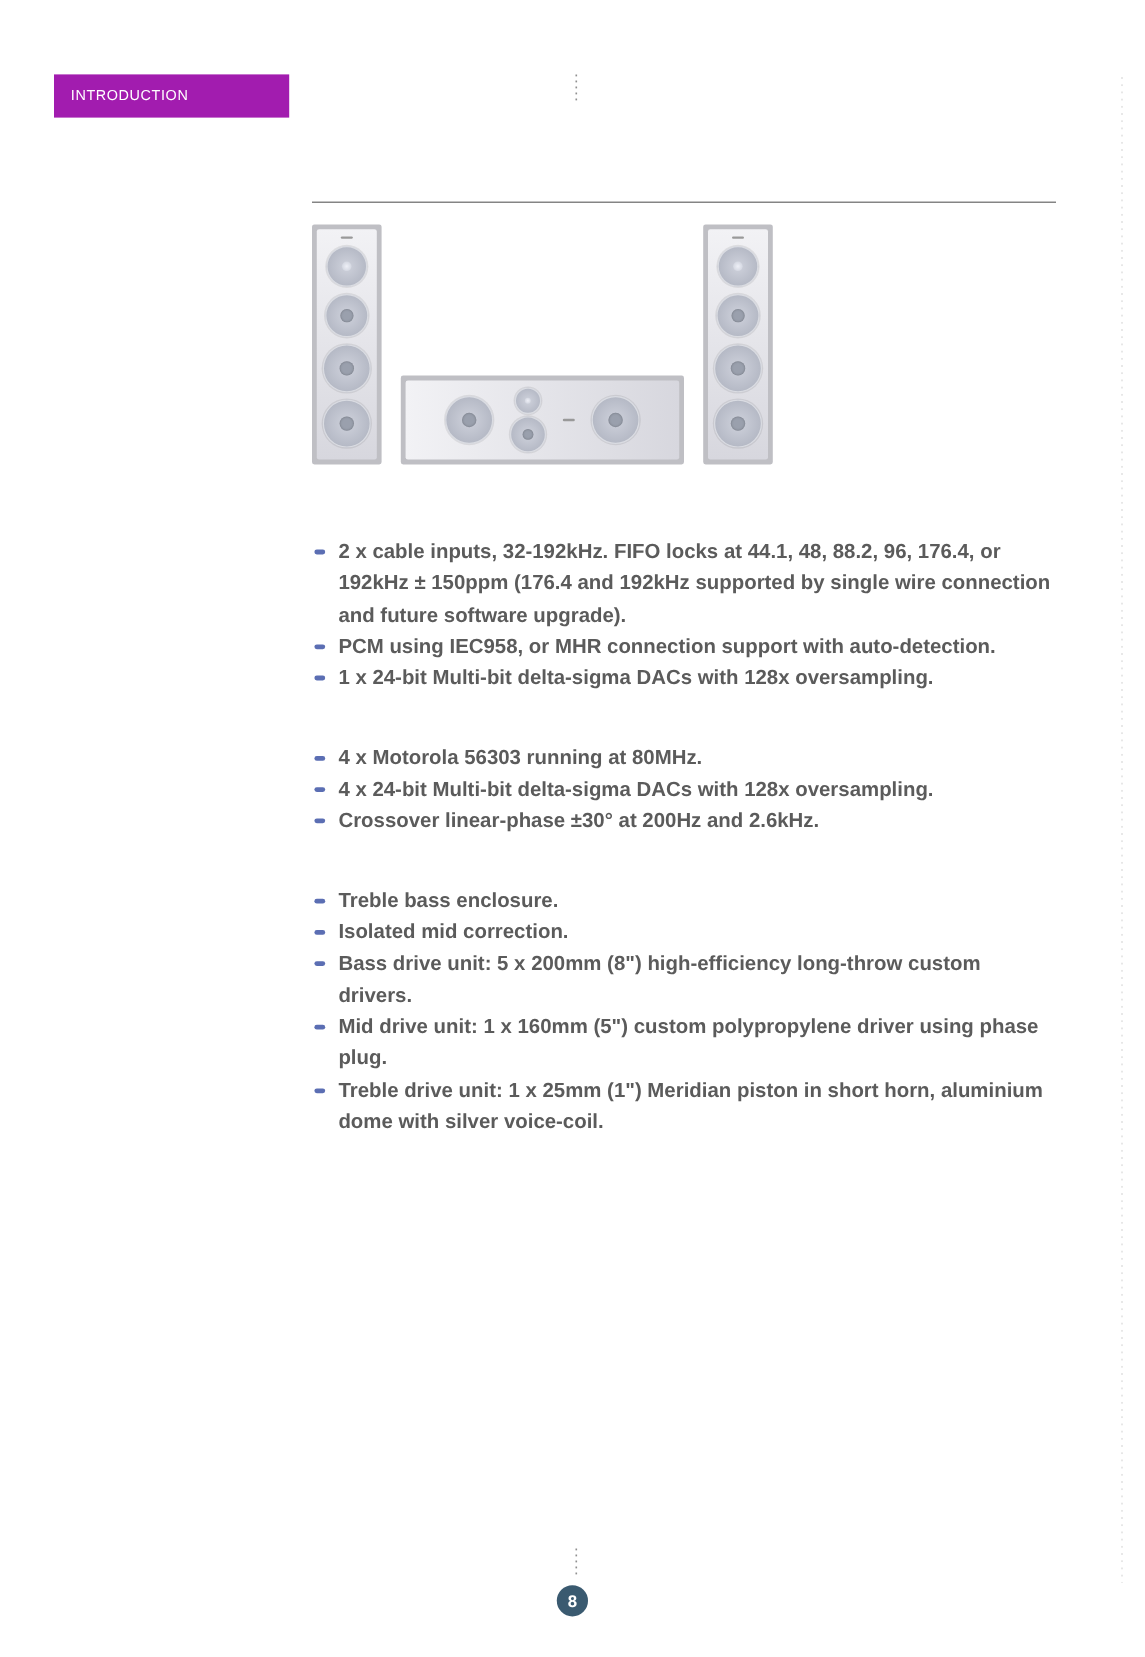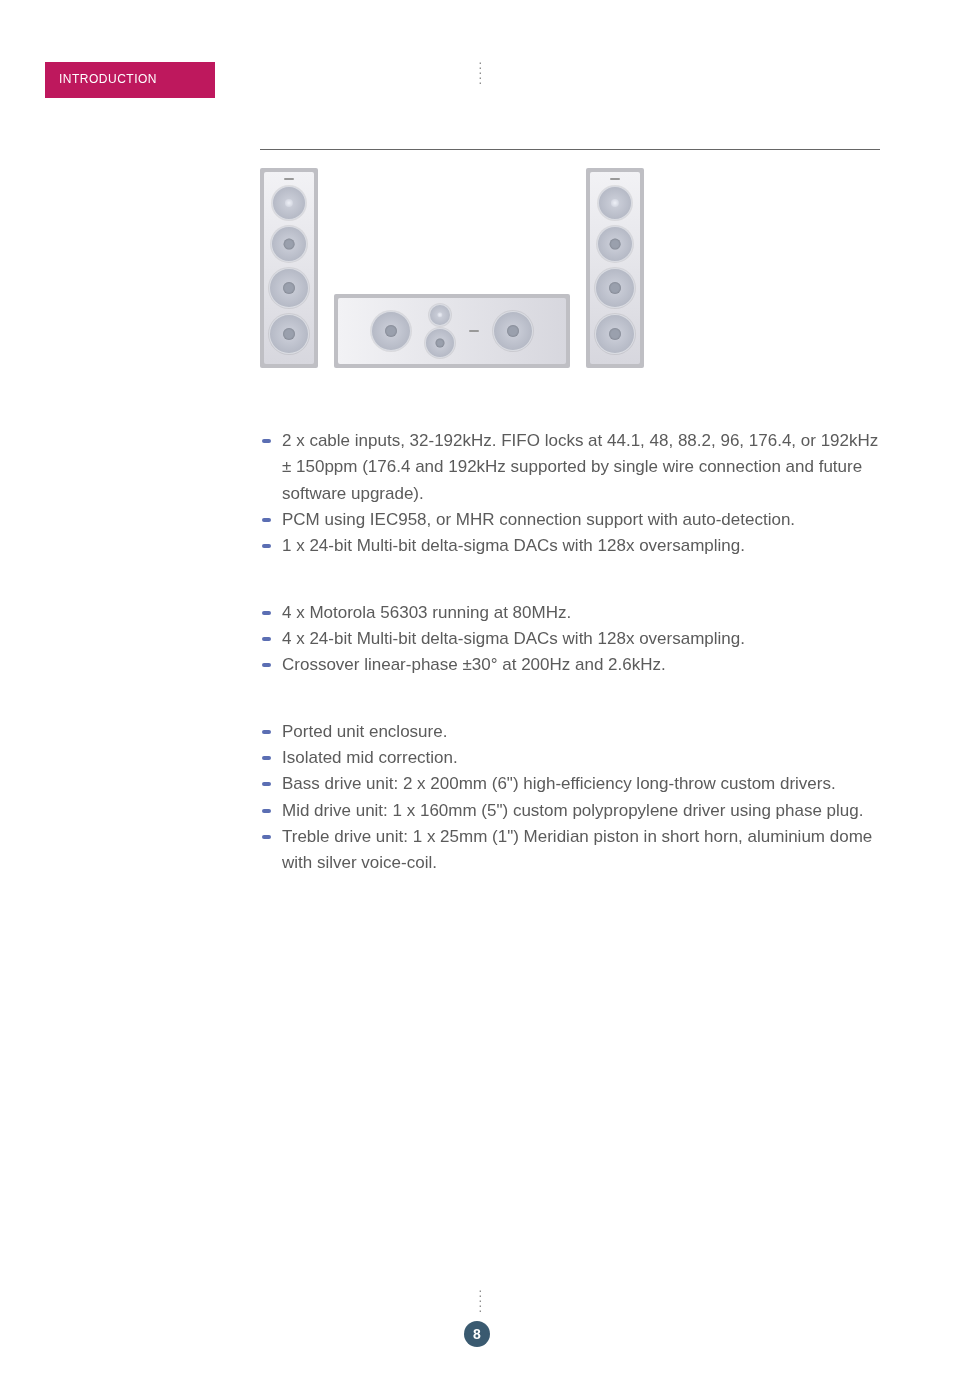--- a/index.html
+++ b/index.html
@@ -9,23 +9,23 @@
     background: #ffffff;
     font-family: "Segoe UI", "Helvetica Neue", Arial, sans-serif;
     position: relative;
     color: #5b5b5b;
   }
 
   .sidebar-tab {
     position: absolute;
     top: 62px;
     left: 45px;
-    width: 170px;
+    width: 196px;
     height: 36px;
-    background: #be185d;
+    background: #a21caf;
     color: #ffffff;
     font-size: 12px;
     letter-spacing: 0.5px;
     padding: 10px 14px;
   }
 
   .vdots-top, .vdots-bottom {
     position: absolute;
     left: 478px;
     color: #8f8f8f;
@@ -42,23 +42,24 @@
     right: 18px;
     bottom: 62px;
     width: 2px;
     background-image: radial-gradient(circle, #bfbfbf 0.6px, transparent 0.6px);
     background-size: 2px 6px;
     background-repeat: repeat-y;
   }
 
   .content {
     position: absolute;
-    top: 149px;
+    top: 168px;
     left: 260px;
     width: 620px;
+    font-weight: bold;
   }
 
   .divider {
     border: none;
     border-top: 1px solid #666;
     margin-bottom: 18px;
   }
 
   .diagram-row {
     display: flex;
@@ -227,23 +228,23 @@
   </ul>
 
   <ul class="spec-list">
     <li>4 x Motorola 56303 running at 80MHz.</li>
     <li>4 x 24-bit Multi-bit delta-sigma DACs with 128x oversampling.</li>
     <li>Crossover linear-phase ±30° at 200Hz and 2.6kHz.</li>
   </ul>
 
 
   <ul class="spec-list">
-    <li>Ported unit enclosure.</li>
+    <li>Treble bass enclosure.</li>
     <li>Isolated mid correction.</li>
-    <li>Bass drive unit: 2 x 200mm (6") high-efficiency long-throw custom drivers.</li>
+    <li>Bass drive unit: 5 x 200mm (8") high-efficiency long-throw custom drivers.</li>
     <li>Mid drive unit: 1 x 160mm (5") custom polypropylene driver using phase plug.</li>
     <li>Treble drive unit: 1 x 25mm (1") Meridian piston in short horn, aluminium dome with silver voice-coil.</li>
   </ul>
 
 </div>
 
 <div class="vdots-bottom">·<br>·<br>·<br>·<br>·</div>
 
 <div class="page-badge">8</div>
 

